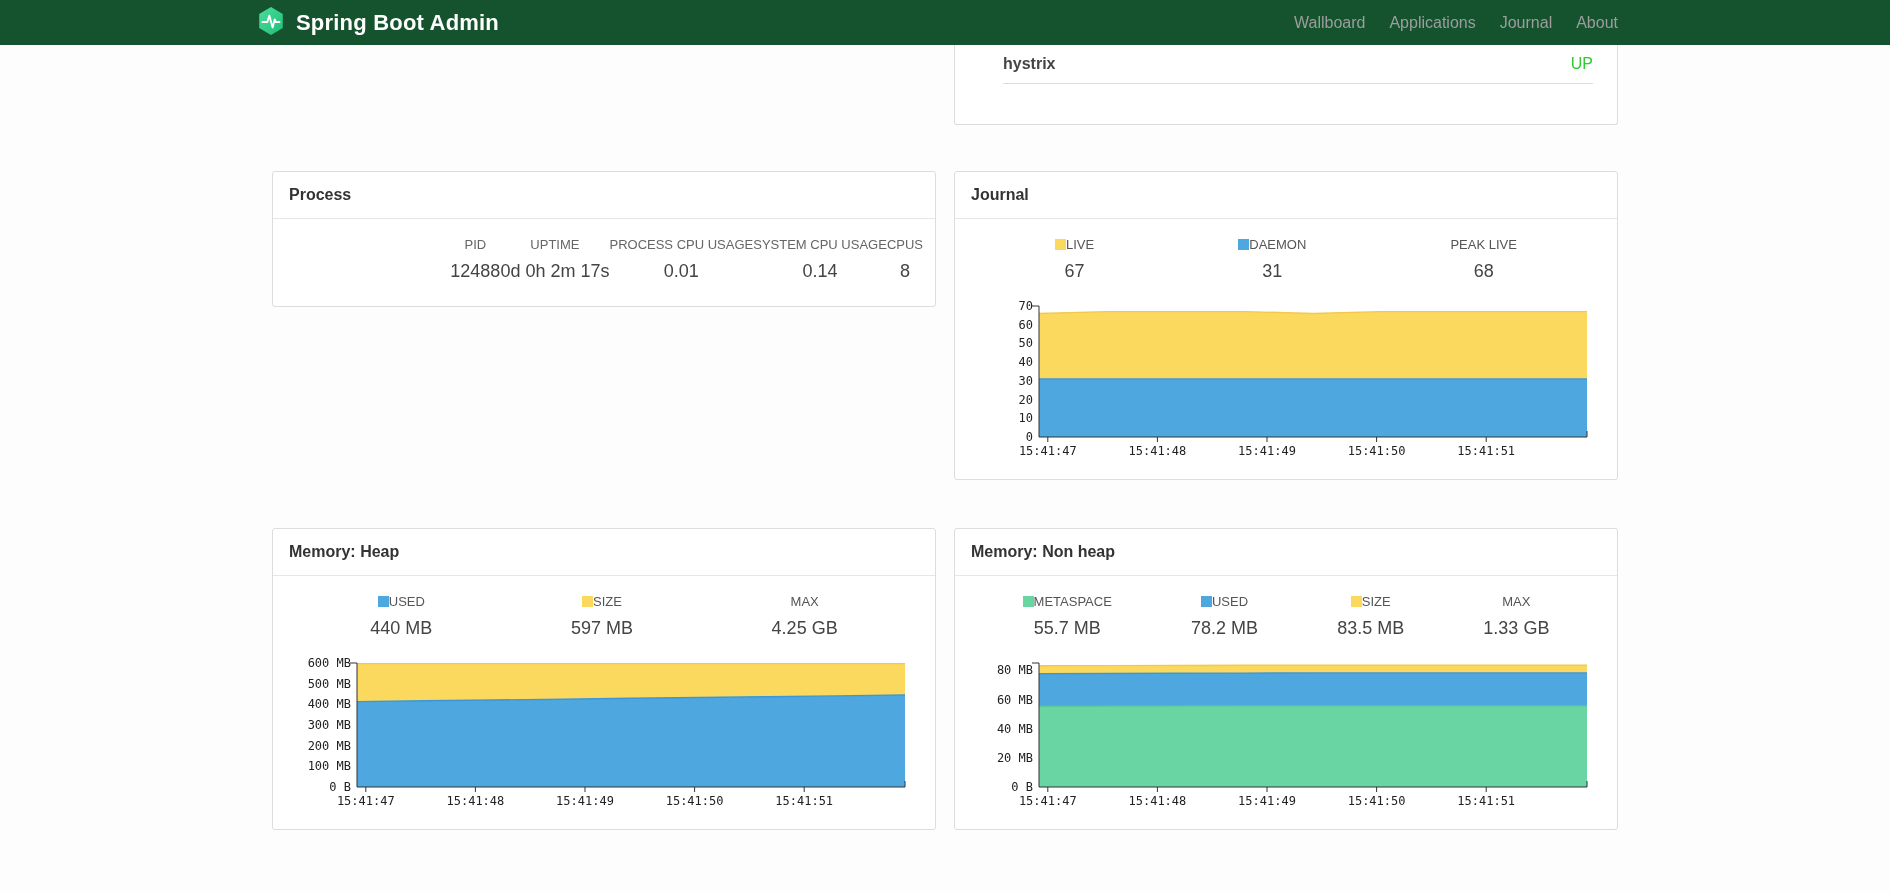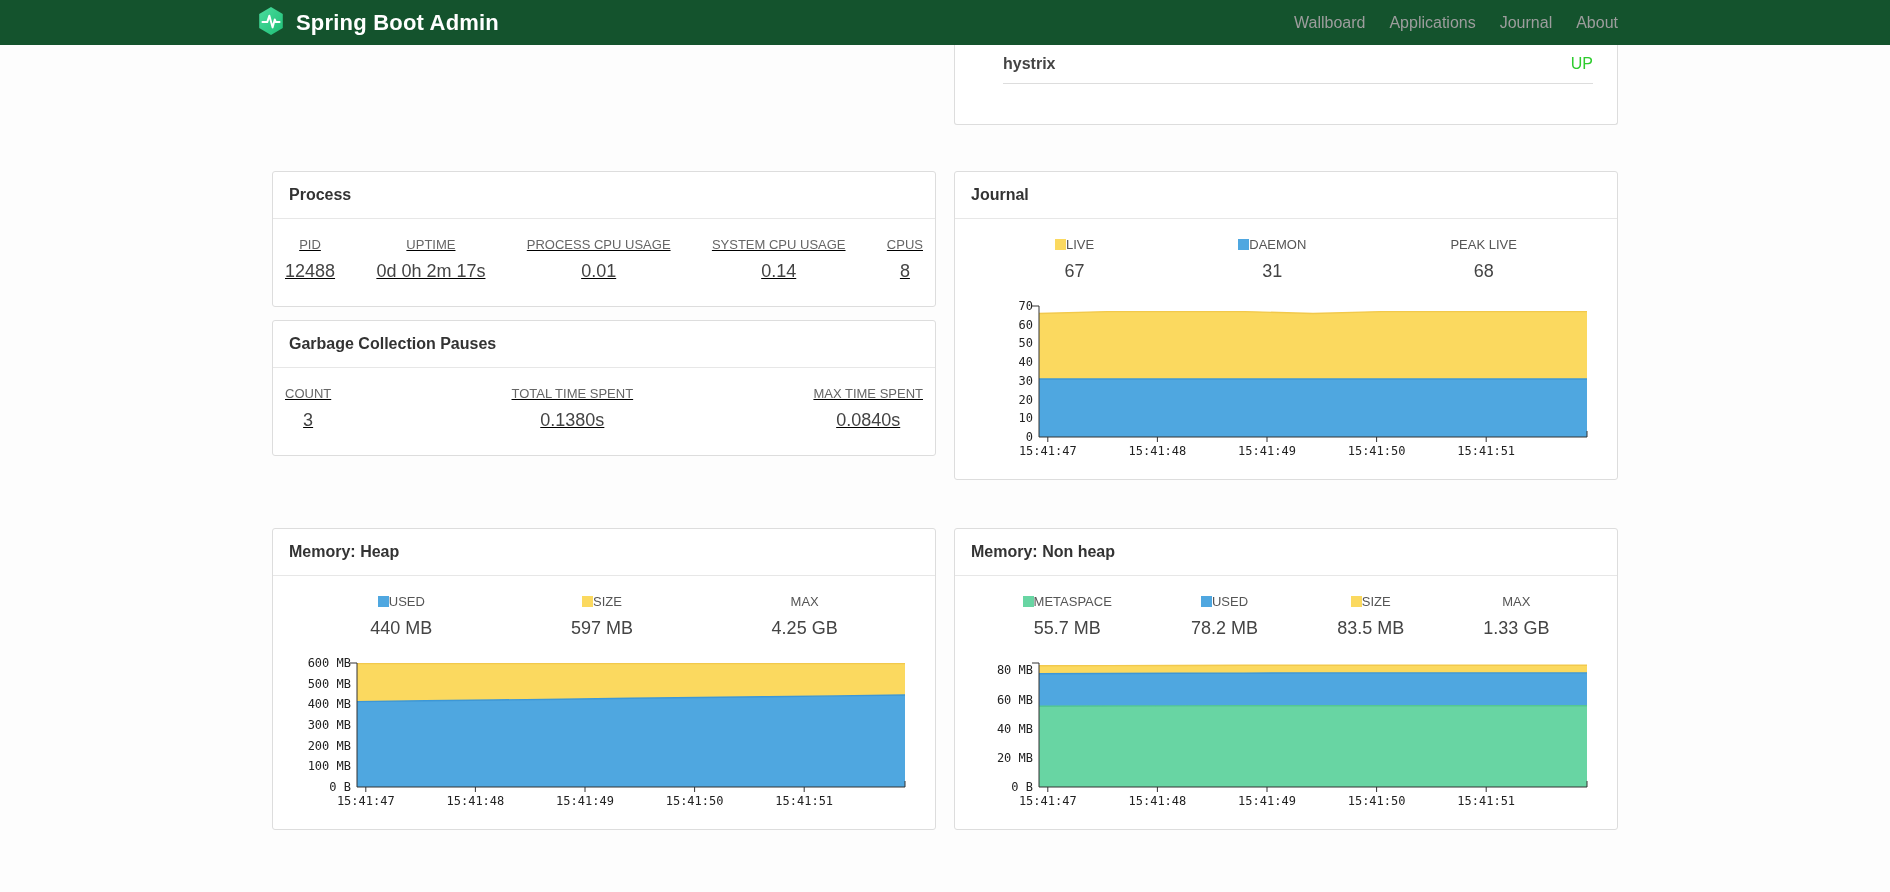--- a/index.html
+++ b/index.html
@@ -85,24 +85,23 @@
     justify-content: space-between;
     border-bottom: 1px solid #ddd;
     cursor: pointer;
   }
   .health-name { font-size: 16px; font-weight: 600; color: #444; }
   .health-status { font-size: 16px; font-weight: normal; }
 
   
   .stats {
     display: flex;
-    justify-content: space-between;
+    justify-content: flex-end;
     text-align: center;
     padding: 18px 12px 24px;
-    text-decoration: underline;
   }
   .stat-label { font-size: 13px; color: #666; white-space: nowrap; }
   .stat-value { font-size: 18px; color: #444; margin-top: 9px; white-space: nowrap; }
 
   .legend {
     display: flex;
     justify-content: space-around;
     text-align: center;
     padding: 18px 28px 0;
   }
@@ -198,40 +197,20 @@
               <div class="stat-value">0.14</div>
             </div>
 
             <div class="stat">
               <div class="stat-label">CPUS</div>
               <div class="stat-value">8</div>
             </div>
           </div>
       </section>
 
-      <section class="panel">
-        <div class="panel-heading">Garbage Collection Pauses</div>
-        <div class="stats">
-
-            <div class="stat">
-              <div class="stat-label">COUNT</div>
-              <div class="stat-value">3</div>
-            </div>
-
-            <div class="stat">
-              <div class="stat-label">TOTAL TIME SPENT</div>
-              <div class="stat-value">0.1380s</div>
-            </div>
-
-            <div class="stat">
-              <div class="stat-label">MAX TIME SPENT</div>
-              <div class="stat-value">0.0840s</div>
-            </div>
-          </div>
-      </section>
 
     </div>
 
     <section class="panel">
       <div class="panel-heading">Journal</div>
       <div class="legend">
 
           <div class="legend-item">
             <div class="legend-top">
               <span class="swatch" style="background-color: rgb(251, 217, 95);"></span>

